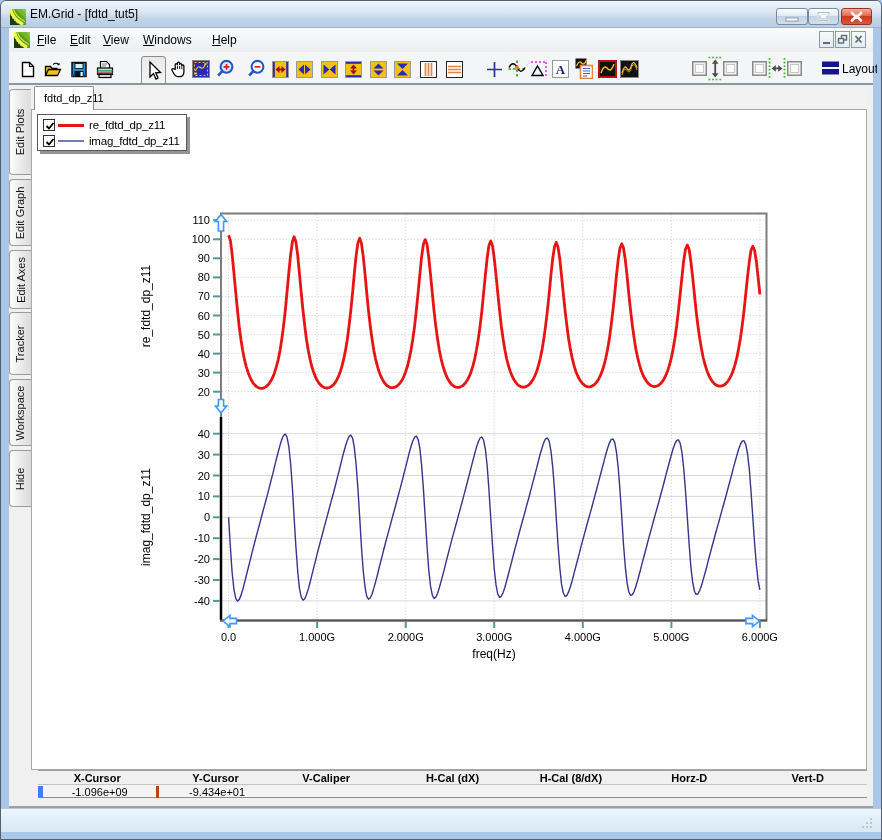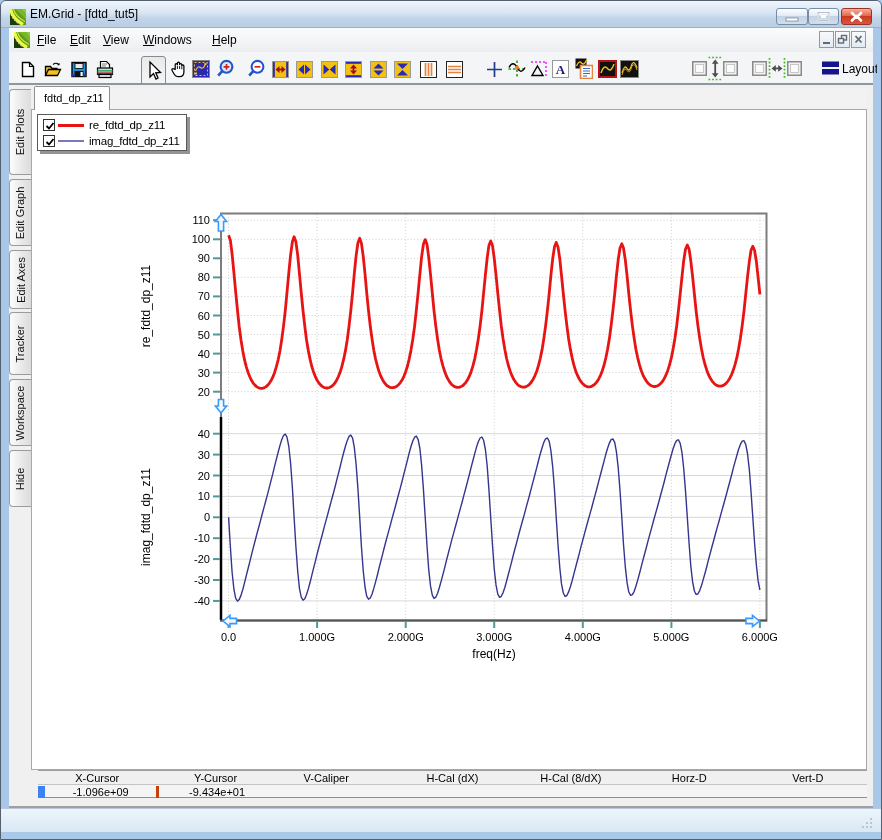--- a/index.html
+++ b/index.html
@@ -13,32 +13,32 @@
 #menubar{position:absolute;left:9px;top:28px;width:864px;height:24px;background:linear-gradient(#fafbfc,#eceef1);}
 .menu{position:absolute;top:33px;font-size:12px;color:#000;}
 .mdibtn{position:absolute;top:3px;width:15px;height:17px;border:1px solid #8a9cb2;background:linear-gradient(#f8fafc,#e4eaf1);}
 #toolbar{position:absolute;left:9px;top:52px;width:864px;height:31px;background:#f4f5f6;}
 #tbline{position:absolute;left:9px;top:83px;width:864px;height:2px;background:#8d979e;}
 #client{position:absolute;left:9px;top:85px;width:864px;height:721px;background:#f0f0f0;}
 #sidebar{position:absolute;left:9px;top:85px;width:24px;height:721px;background:#f0f0f0;}
 .vtab{position:absolute;left:9px;width:22px;background:linear-gradient(90deg,#fdfdfd,#e9e9e9 55%,#dcdcdc);border:1px solid #9b9b9b;border-radius:4px 0 0 4px;border-right:none;display:flex;align-items:center;justify-content:center;}
 .vtab span{transform:rotate(-90deg);font-size:11px;color:#111;white-space:nowrap;}
 #pane{position:absolute;left:31px;top:109px;width:836px;height:661px;background:#fff;border:1px solid #a8a8a8;}
-#toptab{position:absolute;left:34px;top:86px;width:76px;height:24px;background:#fff;border:1px solid #8f8f8f;border-bottom:none;border-radius:2px 2px 0 0;font-size:11px;padding:5px 0 0 9px;color:#000;}
+#toptab{position:absolute;left:34px;top:86px;width:60px;height:24px;background:#fff;border:1px solid #8f8f8f;border-bottom:none;border-radius:2px 2px 0 0;font-size:11px;padding:5px 0 0 9px;color:#000;}
 #tabfill{position:absolute;left:110px;top:89px;width:757px;height:20px;background:#f2f2f2;}
 #legend{position:absolute;left:37px;top:114px;width:150px;height:37px;background:#fff;border:1px solid #5a5a5a;box-shadow:3px 3px 0 rgba(60,60,60,0.55);font-size:12px;}
 .legrow{position:absolute;left:5px;height:15px;}
 .legchk{position:absolute;left:0;top:1px;width:12px;height:12px;background:#fff;border:1px solid #333;}
 .legline{position:absolute;left:15px;top:6px;width:26px;}
 .legtxt{position:absolute;left:46px;top:1px;color:#000;font-size:11.5px;letter-spacing:-0.2px;}
 #stable{position:absolute;left:38px;top:770px;width:829px;height:28px;font-size:11px;}
 #stable .hrow{position:absolute;left:0;top:0;width:829px;height:14px;background:#f0f0f0;border-top:1px solid #9d9d9d;}
 #stable .vrow{position:absolute;left:0;top:14px;width:829px;height:14px;background:#f4f4f4;border-top:1px solid #c4c4c4;border-bottom:1px solid #8f8f8f;}
-.hcell{position:absolute;top:1px;text-align:center;font-weight:normal;color:#000;}
-.vcell{position:absolute;top:1px;text-align:center;color:#000;border-left:7px solid #3b82f6;}
+.hcell{position:absolute;top:1px;text-align:center;font-weight:bold;color:#000;}
+.vcell{position:absolute;top:1px;text-align:center;color:#000;border-left:5px solid #3b82f6;}
 #winbottom{position:absolute;left:9px;top:806px;width:864px;height:2px;background:#a0a0a0;}
 #statusbar{position:absolute;left:1px;top:808px;width:880px;height:24px;background:linear-gradient(#ecf5fb,#d9e8f5);border-top:1px solid #b6c8d9;}
 #bborder{position:absolute;left:1px;top:832px;width:880px;height:7px;background:#aac9e8;}
 </style></head>
 <body>
 <div id="win"></div>
 <div id="titlebar"></div>
 <div id="title-text">EM.Grid - [fdtd_tut5]</div>
 
 <div class="capbtn" id="btn-min">

